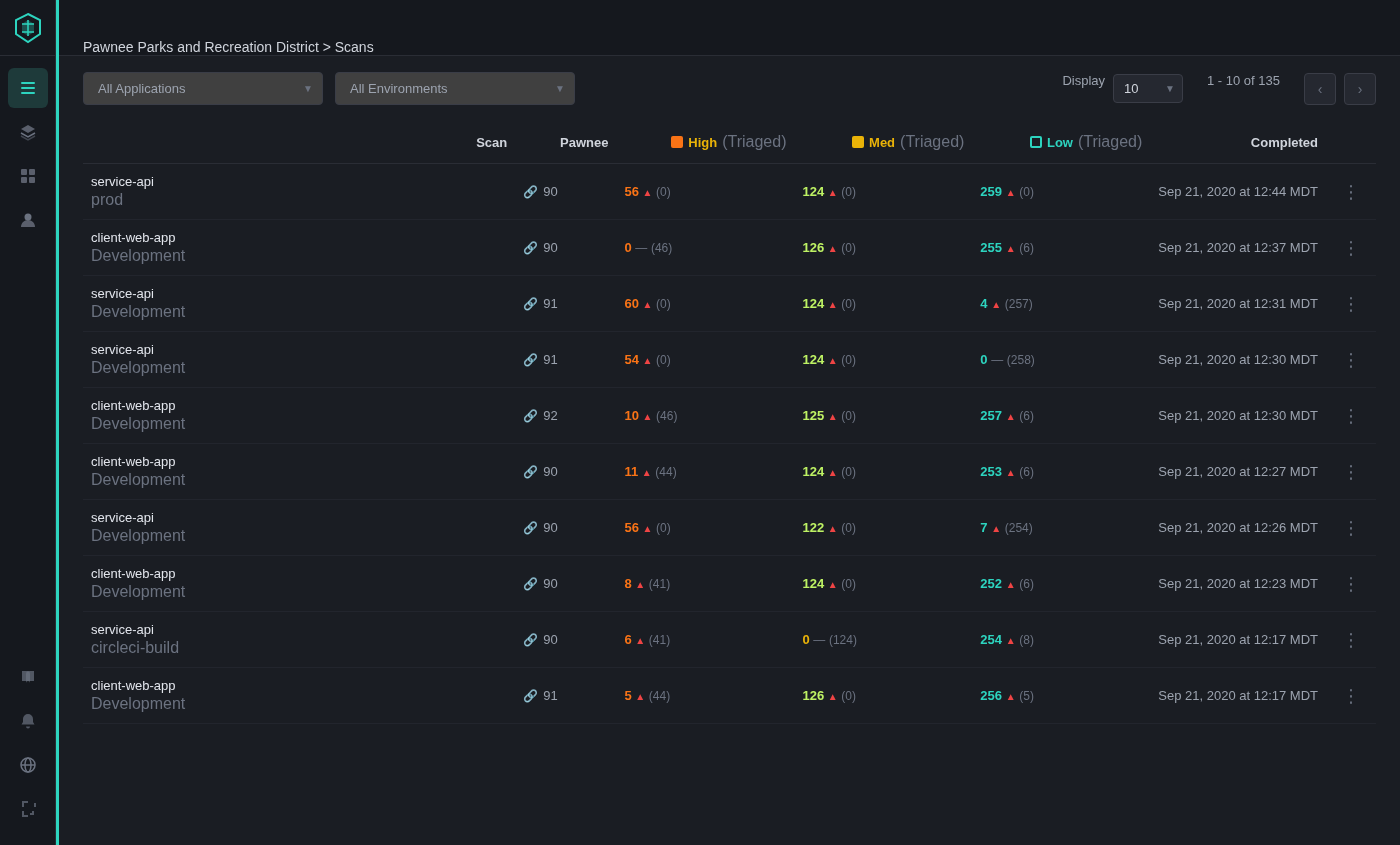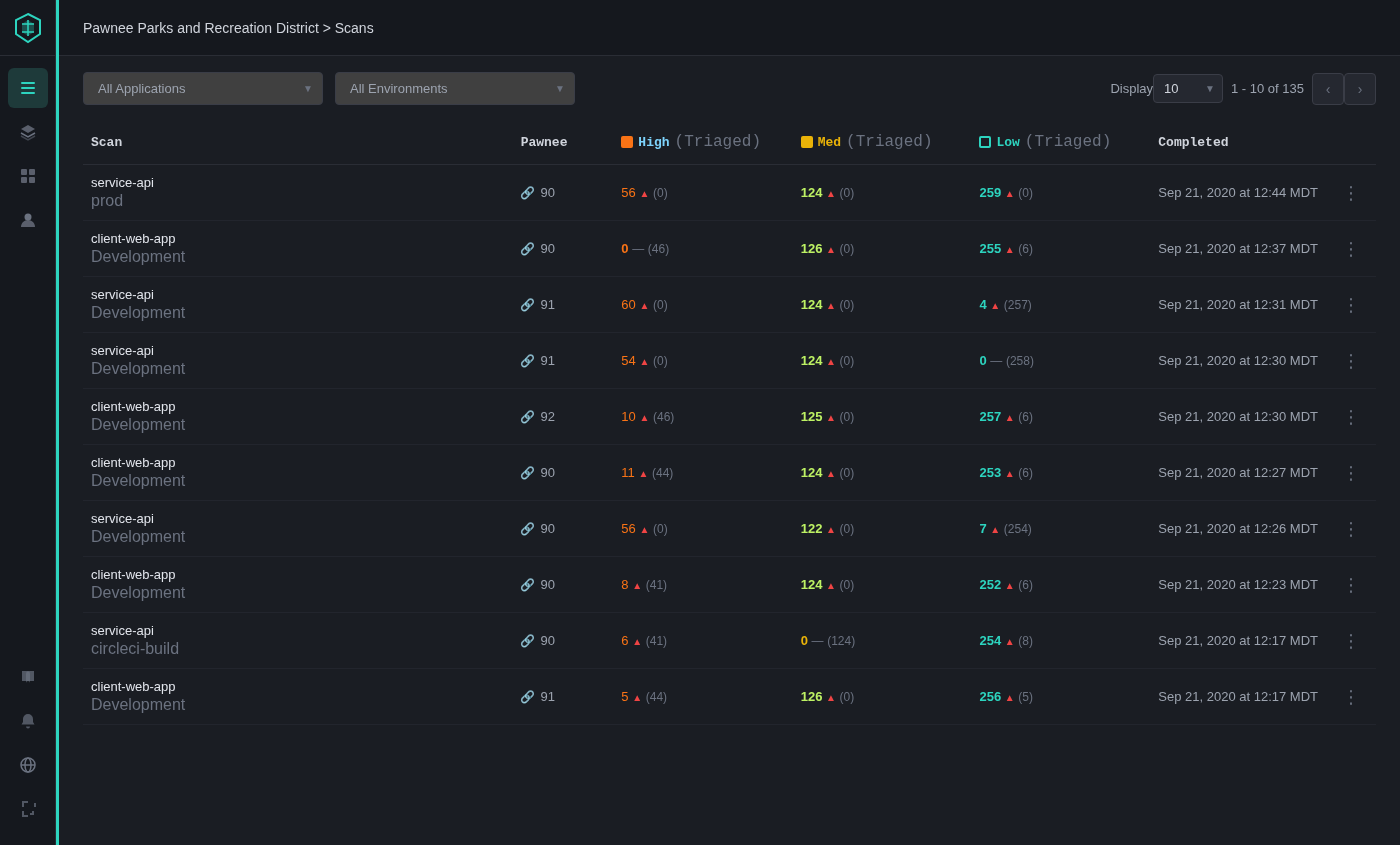--- a/index.html
+++ b/index.html
@@ -72,21 +72,21 @@
       flex-direction: column;
       overflow: hidden;
     }
 
     
     .header {
       height: 56px;
       background: #15181e;
       border-bottom: 1px solid #2a2d35;
       display: flex;
-      align-items: center;
+      align-items: flex-end;
       padding: 0 24px;
     }
     .breadcrumb {
       color: #9ca3af;
       font-size: 14px;
     }
     .breadcrumb span { color: #d0d4dc; }
 
     
     .toolbar {
@@ -116,21 +116,21 @@
     .select-chevron {
       position: absolute;
       right: 10px;
       color: #6b7280;
       pointer-events: none;
       font-size: 10px;
     }
     .display-controls {
       margin-left: auto;
       display: flex;
-      align-items: center;
+      gap: 8px;
     }
     .display-label {
       color: #9ca3af;
       font-size: 13px;
     }
     .display-count-select {
       background: #252830;
       border: 1px solid #3a3d47;
       border-radius: 4px;
       color: #d0d4dc;
@@ -141,21 +141,21 @@
       width: 70px;
     }
     .display-count-wrapper {
       position: relative;
       display: inline-flex;
       align-items: center;
     }
     .page-info {
       color: #9ca3af;
       font-size: 13px;
-      margin: 0 8px;
+      margin: 0 16px;
     }
     .page-btn {
       width: 32px; height: 32px;
       background: #252830;
       border: 1px solid #3a3d47;
       border-radius: 4px;
       color: #6b7280;
       display: flex; align-items: center; justify-content: center;
       cursor: pointer;
       font-size: 14px;
@@ -169,26 +169,25 @@
     }
     table {
       width: 100%;
       border-collapse: collapse;
     }
     thead tr {
       border-bottom: 1px solid #2a2d35;
     }
     thead th {
       padding: 12px 8px;
-      text-align: left;
+      text-align: right;
       font-weight: 600;
       font-size: 13px;
       color: #d0d4dc;
       white-space: nowrap;
-      font-family: Liberation Mono, monospace;
     }
     tbody tr {
       border-bottom: 1px solid #22252d;
     }
     tbody td {
       padding: 10px 8px;
       vertical-align: middle;
     }
     .scan-name {
       font-weight: 500;
@@ -204,21 +203,21 @@
       color: #9ca3af;
       white-space: nowrap;
       display: flex;
       align-items: center;
       gap: 5px;
     }
     .link-icon {
       color: #6b7280;
       font-size: 12px;
     }
-    .high-val { color: #f97316; font-weight: 400; }
+    .high-val { color: #f97316; font-weight: 700; }
     .med-val { color: #bef264; font-weight: 600; }
     .low-val { color: #2dd4bf; font-weight: 600; }
     .zero-val { color: #f97316; font-weight: 600; }
     .zero-med { color: #eab308; font-weight: 600; }
     .zero-low { color: #2dd4bf; font-weight: 600; }
     .arrow-up {
       color: #ef4444;
       font-size: 10px;
       display: inline-block;
     }
@@ -383,21 +382,21 @@
 
   <div class="table-container">
     <table>
       <thead>
         <tr>
           <th style="width:35%">Scan</th>
           <th style="width:8%">Pawnee</th>
           <th style="width:14%">
             <span class="col-badge">
               <span class="badge-high"></span>
-              <span style="color:#7dd3fc;">High</span>
+              <span style="color:#eab308;">High</span>
               <span class="th-triaged">(Triaged)</span>
             </span>
           </th>
           <th style="width:14%">
             <span class="col-badge">
               <span class="badge-med"></span>
               <span style="color:#eab308;">Med</span>
               <span class="th-triaged">(Triaged)</span>
             </span>
           </th>

